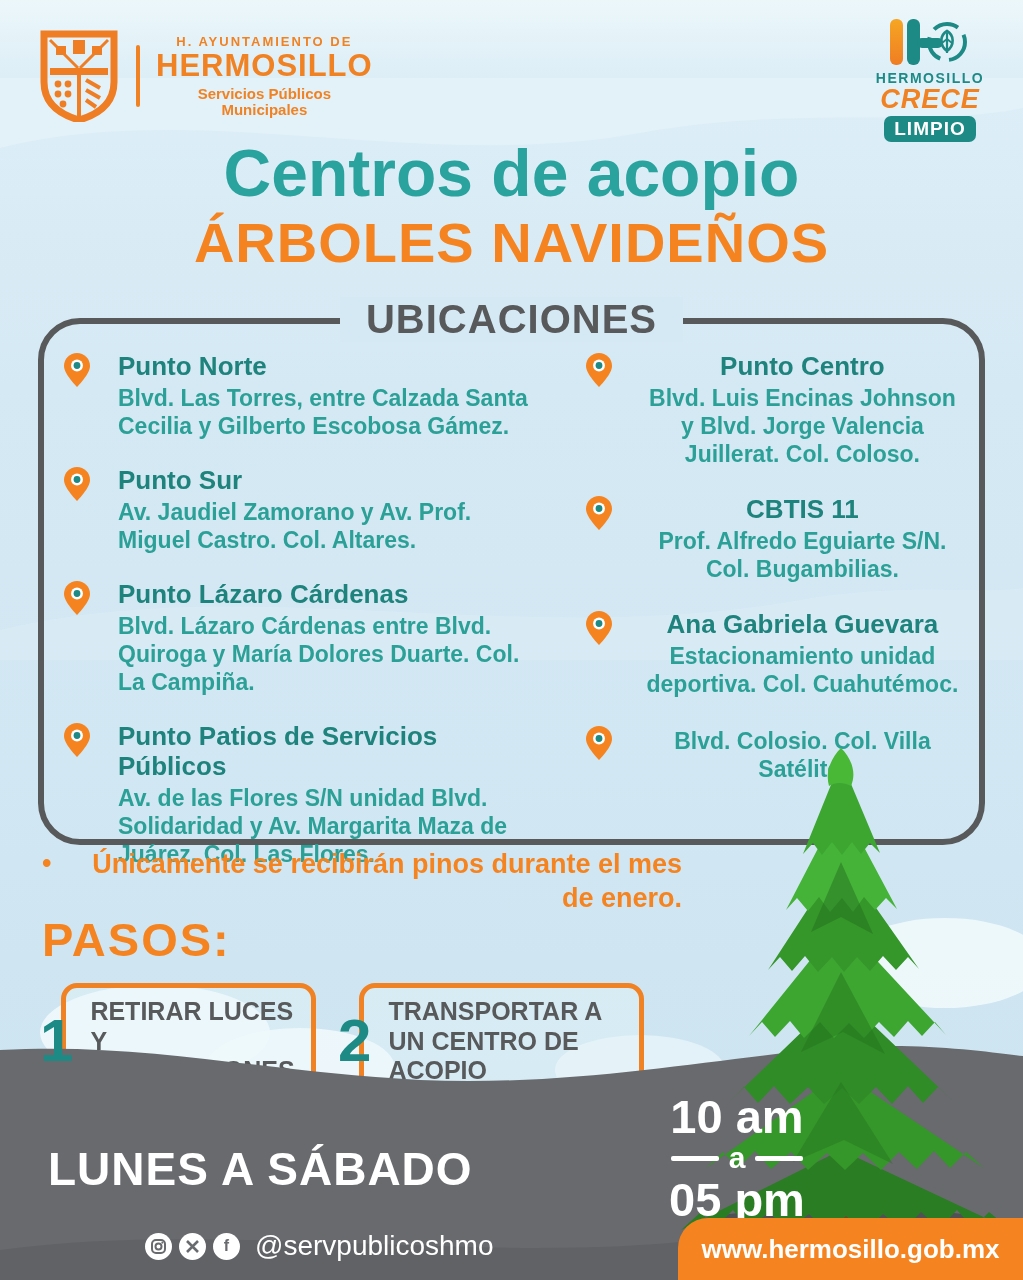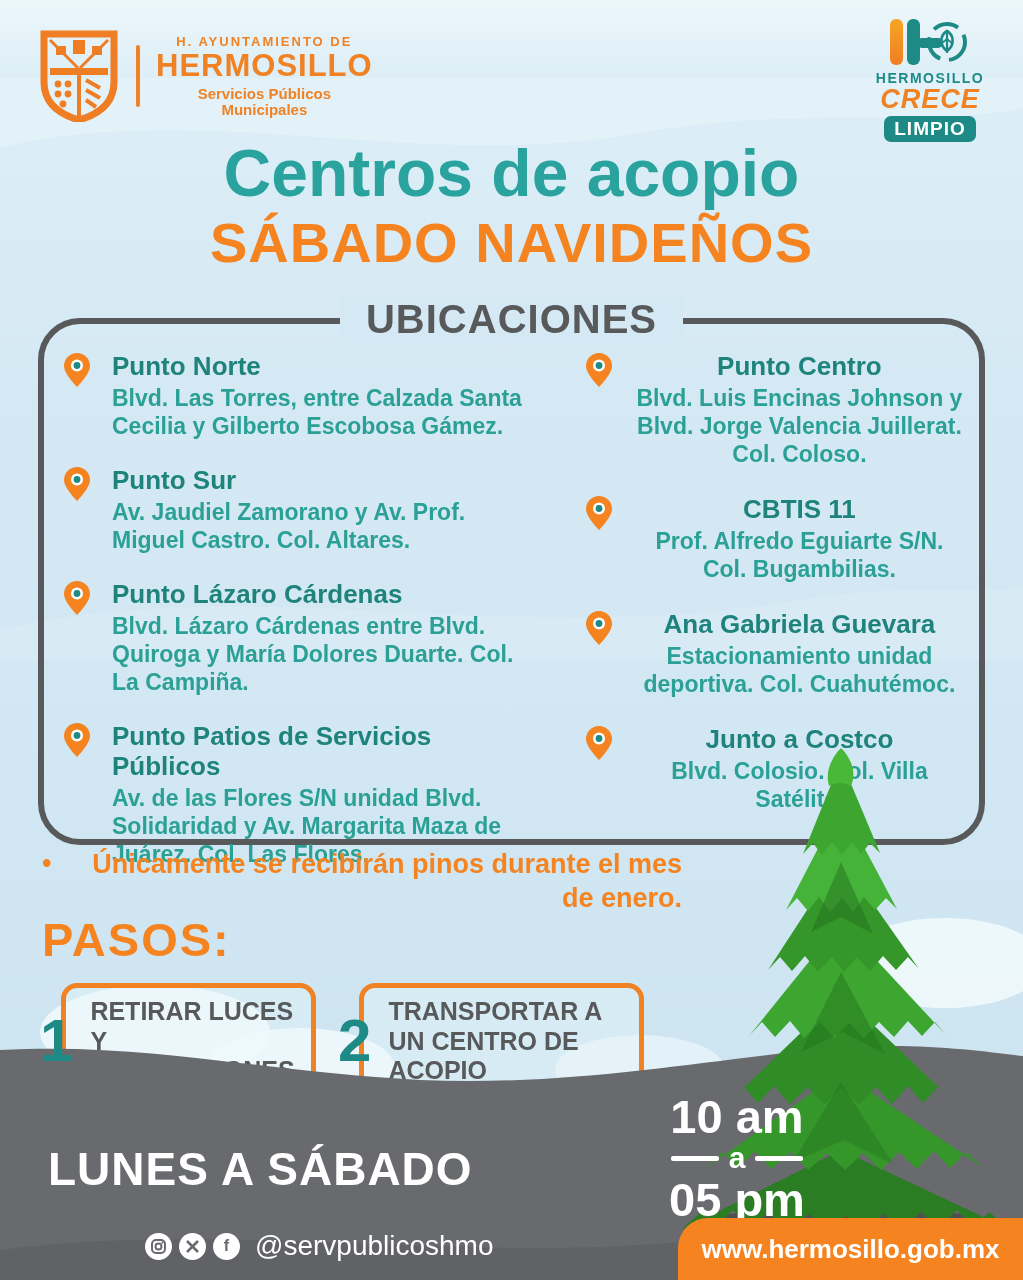--- a/index.html
+++ b/index.html
@@ -42,21 +42,21 @@
   
   .locbox{position:absolute;left:38px;top:318px;width:947px;height:527px;
     border:6px solid #58595b;border-radius:42px;}
   .locheading{position:absolute;left:0;right:0;top:-27px;text-align:center;}
   .locheading span{display:inline-block;background:#d5e9f4;padding:0 26px;color:#58595b;
     font-size:40px;font-weight:bold;letter-spacing:1px;}
   .cols{position:absolute;left:20px;top:28px;right:14px;display:flex;gap:48px;}
   .col{display:flex;flex-direction:column;}
   .col.left{width:500px;gap:26px;}
   .col.right{width:400px;gap:27px;text-align:center;}
-  .locitem{display:flex;gap:22px;}
+  .locitem{display:flex;gap:28px;}
   .pin{flex:0 0 26px;margin-top:1px;}
   .locname{color:#1e837c;font-size:26px;font-weight:bold;line-height:1.15;}
   .locaddr{color:#2ba096;font-size:23px;font-weight:bold;line-height:1.22;margin-top:2px;}
 
   
   .note{position:absolute;left:42px;top:848px;width:640px;color:#f5831f;
     font-size:27px;font-weight:bold;line-height:1.25;padding-left:20px;text-align:right;}
   .note::before{content:"•";position:absolute;left:0;top:-1px;font-size:27px;}
   .pasos{position:absolute;left:42px;top:912px;color:#f5831f;font-size:47px;font-weight:bold;letter-spacing:2px;}
   .stepwrap{position:absolute;top:983px;display:flex;align-items:center;}
@@ -144,21 +144,21 @@
         <line x1="23" y1="20" x2="18" y2="24" stroke="#1d8a85" stroke-width="1.8"></line>
         <line x1="23" y1="20" x2="28" y2="24" stroke="#1d8a85" stroke-width="1.8"></line>
       </svg>
     </div>
     <div class="brand-hmo">HERMOSILLO</div>
     <div class="brand-crece">CRECE</div>
     <div class="brand-limpio">LIMPIO</div>
   </div>
 
   <div class="title1">Centros de acopio</div>
-  <div class="title2">SÁBADO NAVIDEÑOS</div>
+  <div class="title2">ÁRBOLES NAVIDEÑOS</div>
 
   <div class="locbox">
     <div class="locheading">
       <span>UBICACIONES</span>
     </div>
     <div class="cols">
       <div class="col left">
         <div class="locitem">
           <svg class="pin" width="26" height="34" viewBox="0 0 26 34">
               <path d="M13,0 C20,0 26,5.5 26,13 C26,21 13,34 13,34 C13,34 0,21 0,13 C0,5.5 6,0 13,0 Z" fill="#f5831f"></path>
@@ -238,21 +238,20 @@
           <div class="locaddr">Estacionamiento unidad deportiva. Col. Cuahutémoc.</div>
             </div>
         </div>
         <div class="locitem">
           <svg class="pin" width="26" height="34" viewBox="0 0 26 34">
               <path d="M13,0 C20,0 26,5.5 26,13 C26,21 13,34 13,34 C13,34 0,21 0,13 C0,5.5 6,0 13,0 Z" fill="#f5831f"></path>
               <circle cx="13" cy="12.5" r="6" fill="#fff"></circle>
               <circle cx="13" cy="12.5" r="3.4" fill="#1d8a85"></circle>
             </svg>
           <div>
-              <div class="locname">Junto a Costco</div>
           <div class="locaddr">Blvd. Colosio. Col. Villa Satélite.</div>
             </div>
         </div>
       </div>
     </div>
   </div>
 
   <div class="note">Únicamente se recibirán pinos durante el mes de enero.</div>
 
   <div class="pasos">PASOS:</div>

